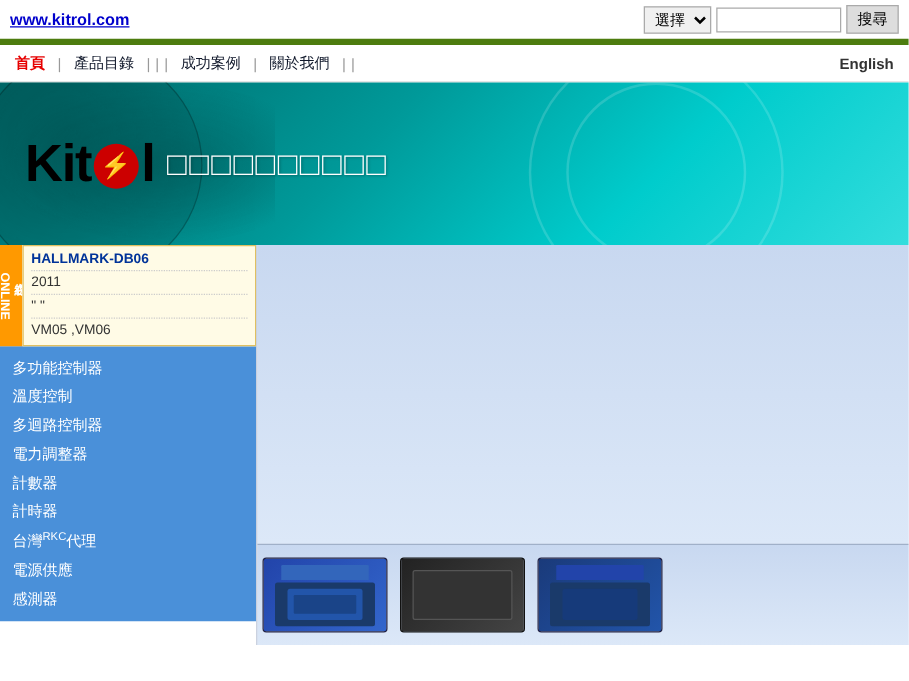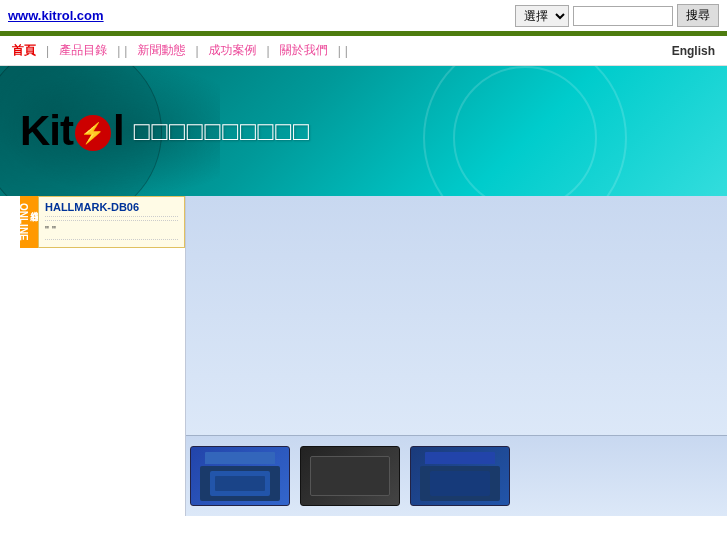--- a/index.html
+++ b/index.html
@@ -32,21 +32,21 @@
       align-items: center;
       background: #fff;
       border-bottom: 1px solid #ddd;
       padding: 2px 4px;
       gap: 0;
       font-size: 12px;
       text-align: right;
     }
     .nav-item {
       padding: 4px 8px;
-      color: #ec4899;
+      color: #0f172a;
       cursor: pointer;
       white-space: nowrap;
     }
     .nav-item.active { color: #e60000; font-weight: bold; }
     .nav-sep { color: #999; padding: 0 2px; }
     .nav-english { margin-left: auto; color: #333; font-weight: bold; }
 
     
     #banner {
       width: 727px;
@@ -136,24 +136,23 @@
     }
 
     
     #main-content {
       display: flex;
       width: 727px;
     }
 
     
     #left-sidebar {
-      width: 185px;
+      width: 205px;
       flex-shrink: 0;
       background: #fff;
-      padding-left: 20px;
     }
 
     
     #online-badge {
       display: flex;
       align-items: stretch;
       margin-bottom: 0;
     }
     .online-tab {
       background: #ff9900;
@@ -270,21 +269,20 @@
     <button>搜尋</button>
   </div>
 </div>
 
 <div id="nav-bar">
   <span class="nav-item active">首頁</span>
   <span class="nav-sep">|</span>
   <span class="nav-item">產品目錄</span>
   <span class="nav-sep">|</span>
   <span class="nav-sep">|</span>
-  <span class="nav-item">新聞動態</span>
   <span class="nav-sep">|</span>
   <span class="nav-item">成功案例</span>
   <span class="nav-sep">|</span>
   <span class="nav-item">關於我們</span>
   <span class="nav-sep">|</span>
   <span class="nav-sep">|</span>
   <span class="nav-item nav-english">English</span>
 </div>
 
 <div id="banner">
@@ -300,26 +298,39 @@
 
 <div id="main-content">
 
   <div id="left-sidebar">
 
     <div id="online-badge">
       <div class="online-tab">在線<br>ONLINE</div>
       <div class="online-content">
         <div class="item-title">HALLMARK-DB06</div>
         <hr>
+        <div class="item-year">2011</div>
         <hr>
         <div class="item-quote">" "</div>
         <hr>
+        <div class="item-models">VM05  ,VM06</div>
       </div>
     </div>
 
+    <div id="category-sidebar">
+      <a class="cat-item">多功能控制器</a>
+      <a class="cat-item">溫度控制</a>
+      <a class="cat-item">多迴路控制器</a>
+      <a class="cat-item">電力調整器</a>
+      <a class="cat-item">計數器</a>
+      <a class="cat-item">計時器</a>
+      <a class="cat-item">台灣<sup style="font-size:9px">RKC</sup>代理</a>
+      <a class="cat-item">電源供應</a>
+      <a class="cat-item">感測器</a>
+    </div>
 
   </div>
 
   <div id="right-content">
     <div id="right-top">
     </div>
     <div id="right-bottom">
 
       <div class="product-thumb">
         <div class="p-top" style="background:#3366bb;"></div>

